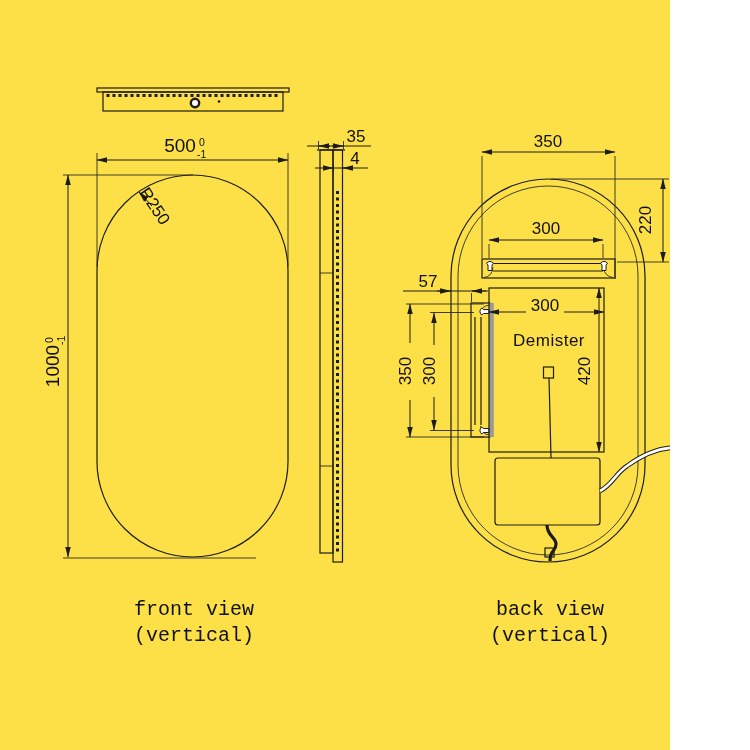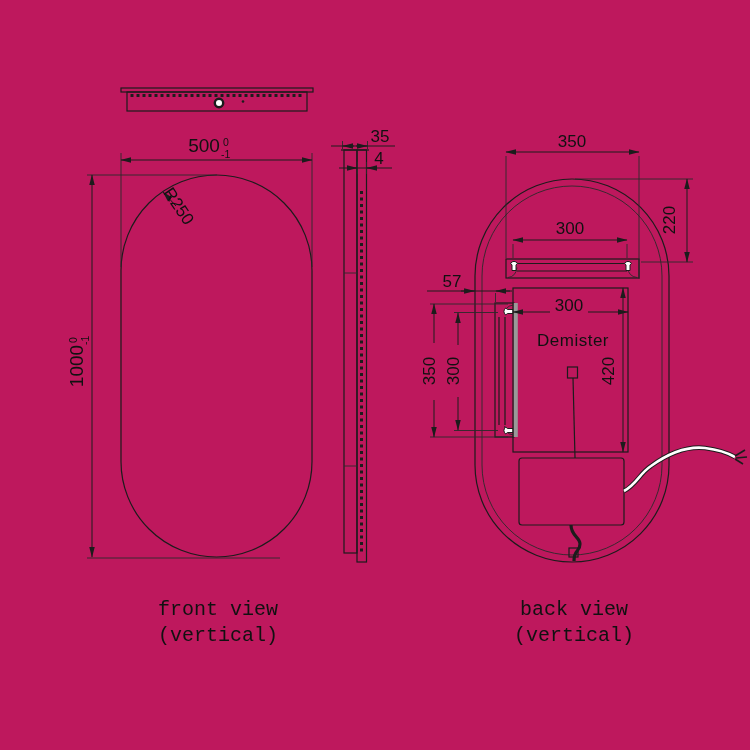--- a/index.html
+++ b/index.html
@@ -1,16 +1,16 @@
 <!DOCTYPE html>
 <html><head>
 <meta charset="utf-8">
 <style>
   html,body{margin:0;padding:0;background:#ffffff;}
-  .stage{position:relative;width:726px;height:750px;background:#be185d;overflow:hidden;padding-left:24px;}
+  .stage{position:relative;width:670px;height:750px;background:#fde047;overflow:hidden;}
   svg{display:block;}
   .ln{stroke:#1c1c1c;stroke-width:1.2;fill:none;}
   .thin{stroke:#2a2a2a;stroke-width:0.9;fill:none;}
   .dimln{stroke:#1c1c1c;stroke-width:1;fill:none;}
   .dim{font-family:"Liberation Sans","DejaVu Sans",sans-serif;font-size:17px;fill:#111;text-anchor:middle;}
   .dim-lg{font-size:19px;}
   .tol{font-family:"Liberation Sans","DejaVu Sans",sans-serif;font-size:10.5px;fill:#111;text-anchor:start;}
   .caption{font-family:"Liberation Mono","DejaVu Sans Mono",monospace;font-size:20px;fill:#111;text-anchor:middle;}
   .demister{font-family:"Liberation Sans","DejaVu Sans",sans-serif;font-size:17px;fill:#111;text-anchor:middle;letter-spacing:0.5px;}
 </style>

